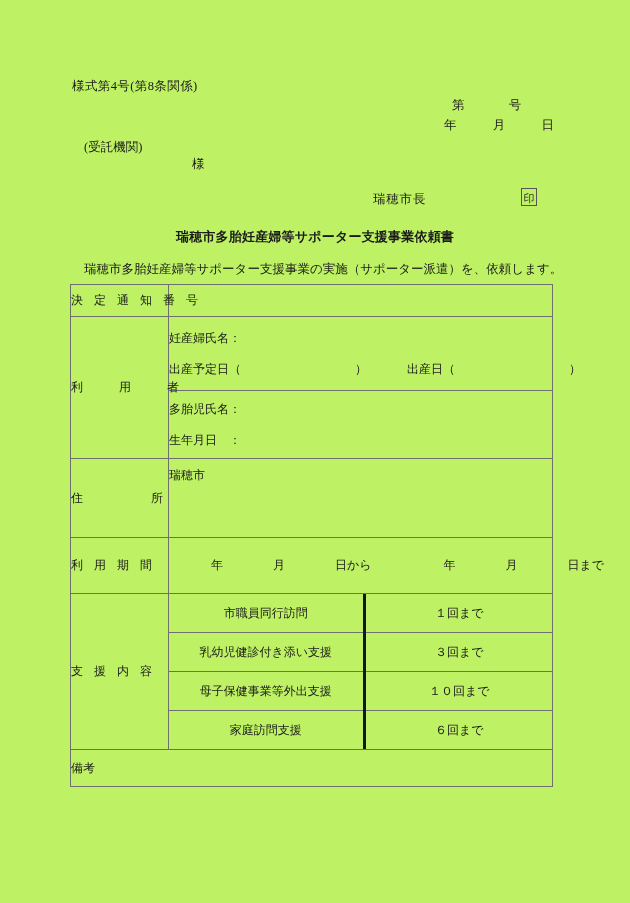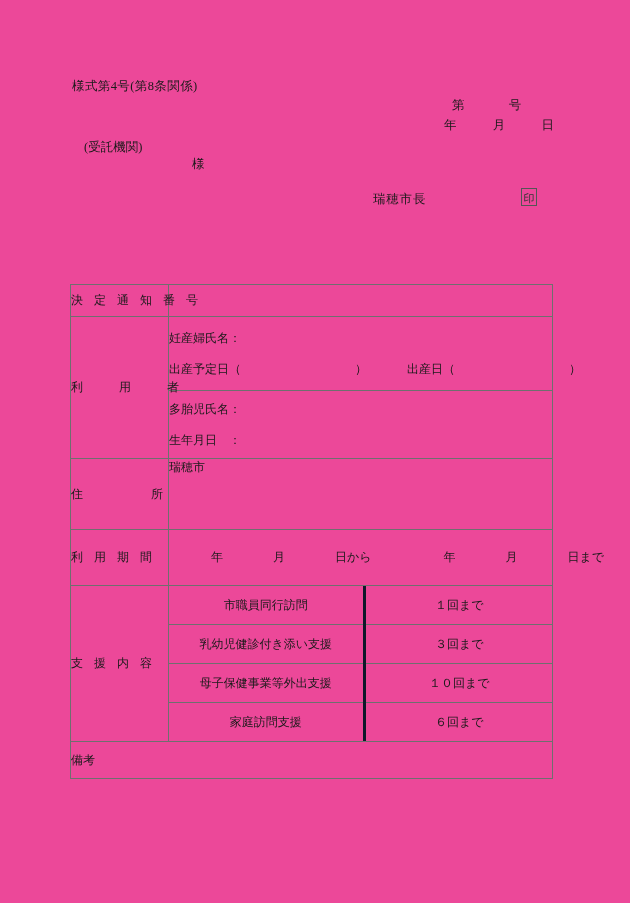--- a/index.html
+++ b/index.html
@@ -9,21 +9,21 @@
     background: #ffffff;
   }
   body {
     font-family: "Liberation Serif", "DejaVu Serif", serif;
     color: #1a1a1a;
   }
   .page {
     position: relative;
     width: 630px;
     height: 903px;
-    background: #ec4899;
+    background: #bef264;
     overflow: hidden;
     box-sizing: border-box;
   }
 
   
   .form-code {
     position: absolute;
     left: 72px;
     top: 78px;
     font-size: 12.5px;
@@ -195,21 +195,23 @@
     <span class="gap"></span>
     <span>日</span>
   </div>
 
   <div class="recipient-org">(受託機関)</div>
   <div class="recipient-sama">様</div>
 
   <div class="issuer">瑞穂市長</div>
   <div class="seal-box">印</div>
 
-
+  <div class="doc-title">瑞穂市多胎妊産婦等サポーター支援事業依頼書</div>
+
+  <div class="lead-text">瑞穂市多胎妊産婦等サポーター支援事業の実施（サポーター派遣）を、依頼します。</div>
 
   <table class="form-table">
     <colgroup>
       <col style="width:98px">
       <col style="width:384px">
     </colgroup>
     <tbody>
       <tr>
         <td class="lbl" style="height:31px">決 定 通 知 番 号</td>
         <td class="cell-pad"></td>
@@ -239,21 +241,21 @@
             <span>多胎児氏名：</span>
           </div>
           <div class="field-line">
             <span>生年月日　：</span>
           </div>
         </td>
       </tr>
 
       <tr>
         <td class="lbl">住　　　　所</td>
-        <td class="cell-pad" style="height:70px;vertical-align:top;">瑞穂市</td>
+        <td class="cell-pad" style="height:70px;vertical-align:top;padding-top:8px">瑞穂市</td>
       </tr>
 
       <tr>
         <td class="lbl">利 用 期 間</td>
         <td style="height:55px">
           <div class="period-row">
             <span>年</span>
             <span class="g1"></span>
             <span>月</span>
             <span class="g2"></span>

